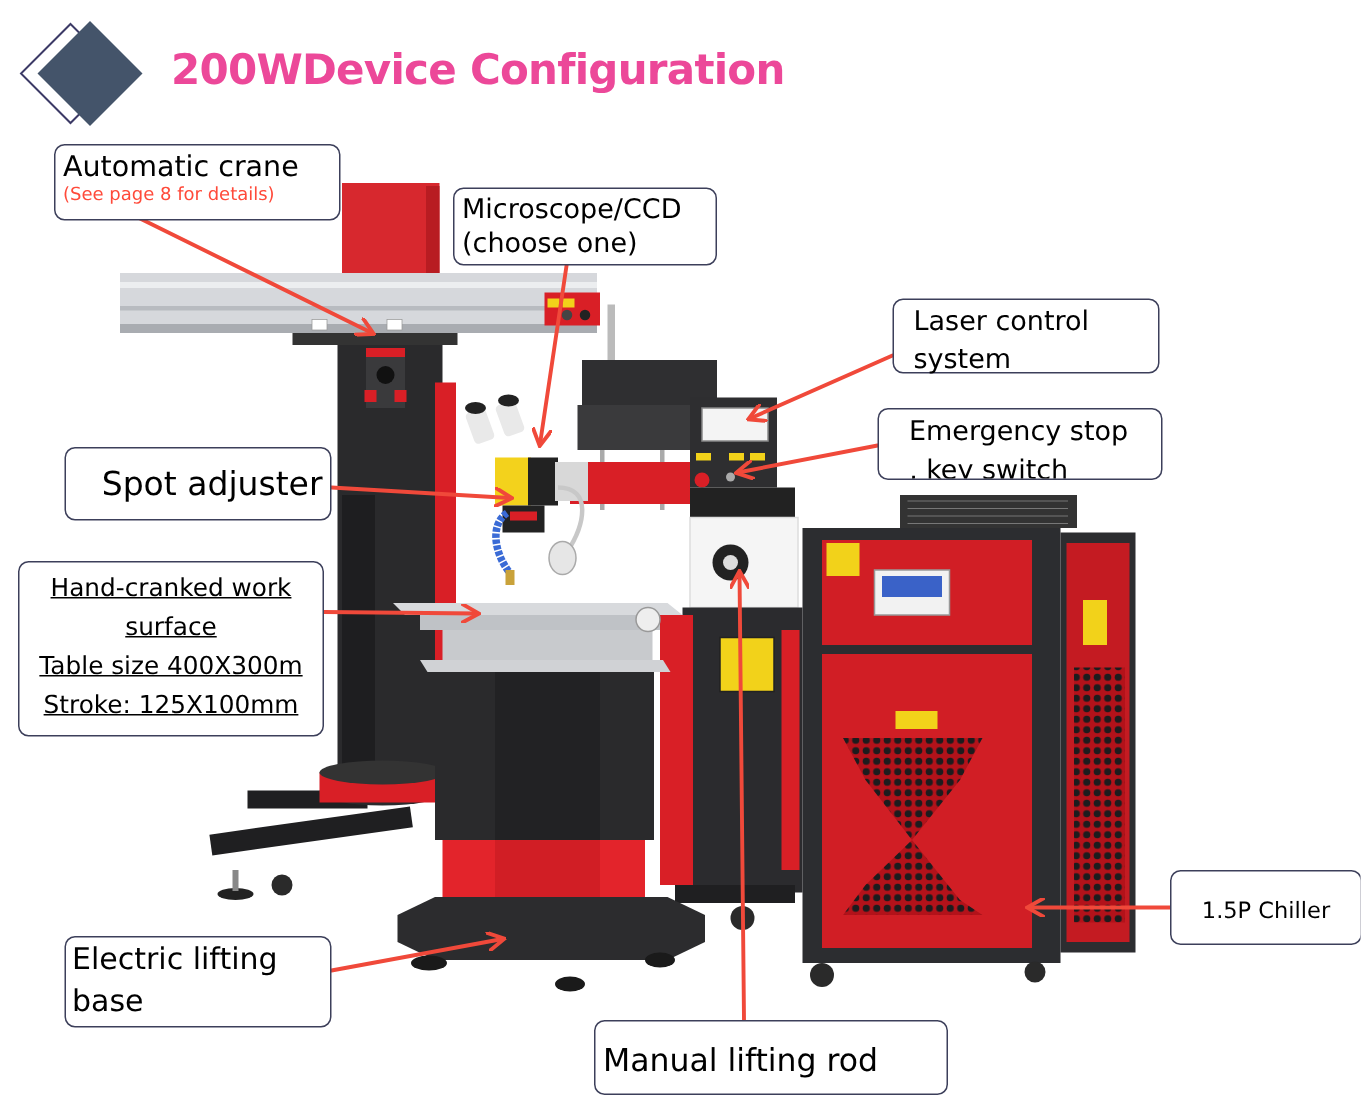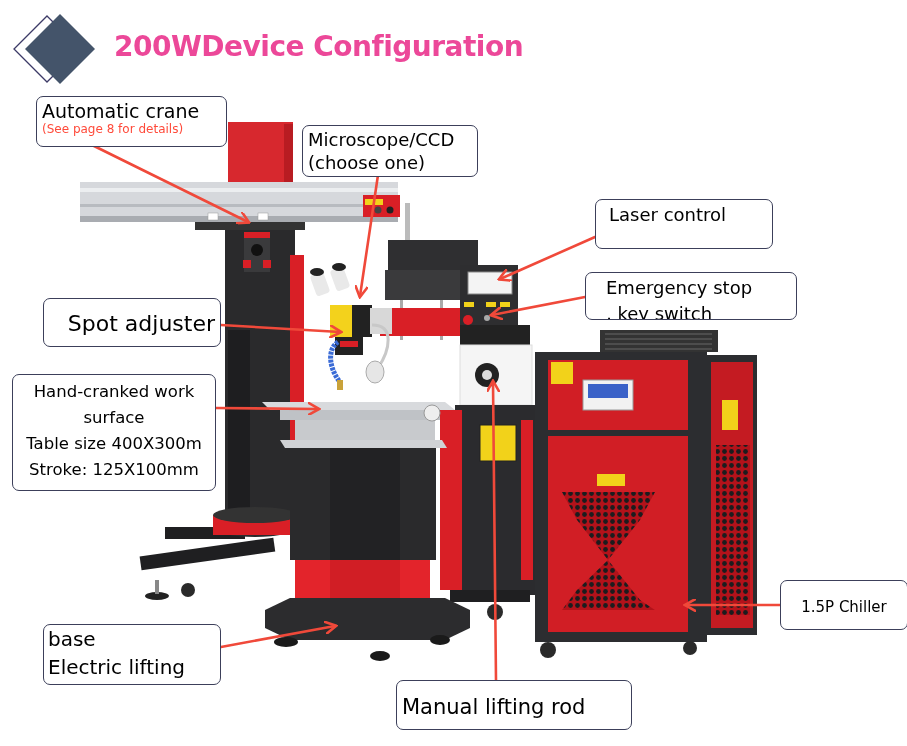--- a/index.html
+++ b/index.html
@@ -12,27 +12,27 @@
   .scene { position: absolute; left: 0; top: 0; width: 907px; height: 746px; }
 
   .callout {
     position: absolute; background: #fff; border: 1.6px solid #3c3f5a; border-radius: 7px;
     font-size: 18px; line-height: 22px; color: #000; padding: 2px 5px; white-space: nowrap;
   }
   .callout .sub { display: block; font-size: 12px; line-height: 14px; color: #ff4a3a; }
   .c-crane { left: 16px; top: 96px; width: 191px; height: 51px; font-size: 19px; padding-top: 3px; margin-left: 20px; }
   .c-micro { left: 302px; top: 125px; width: 176px; height: 52px; font-size: 18px; line-height: 23px; padding-left: 5px; }
   .c-laser { left: 595px; top: 199px; width: 178px; height: 50px; font-size: 18px; line-height: 25px; padding-left: 13px; }
-  .c-estop { left: 585px; top: 272px; width: 212px; height: 48px; font-size: 18px; line-height: 26px; padding-left: 20px; overflow: hidden; }
+  .c-estop { left: 585px; top: 272px; width: 190px; height: 48px; font-size: 18px; line-height: 26px; padding-left: 20px; overflow: hidden; }
   .c-spot { left: 43px; top: 298px; width: 178px; height: 49px; font-size: 22px; line-height: 45px; text-align: right; }
   .c-hand { left: 12px; top: 374px; width: 204px; height: 117px; font-size: 16.5px; line-height: 26px; text-align: center; white-space: normal; padding: 4px 2px; }
   .c-base { left: 43px; top: 624px; width: 178px; height: 61px; font-size: 20px; line-height: 28px; padding: 0 4px; white-space: normal; }
   .c-rod { left: 396px; top: 680px; width: 236px; height: 50px; font-size: 21px; line-height: 48px; padding-left: 5px; }
   .c-chill { left: 780px; top: 580px; width: 128px; height: 50px; font-size: 15px; line-height: 48px; text-align: center; }
-  .c-hand span { display:block; }
+  .c-hand span { display:block;text-decoration:underline; }
 </style>
 </head>
 <body>
 
 <svg class="logo" viewBox="0 0 86 70">
   <polygon points="37,2 70,35 37,68 4,35" fill="none" stroke="#3c3a66" stroke-width="1.3"></polygon>
   <polygon points="50,0 85,35 50,70 15,35" fill="#44546a"></polygon>
 </svg>
 <div class="title">200WDevice Configuration</div>
 
@@ -195,36 +195,37 @@
   <span class="sub">(See page 8 for details)</span>
 </div>
 
 <div class="callout c-micro">
   <span style="display:block">Microscope/CCD</span>
   <span style="display:block">(choose one)</span>
 </div>
 
 <div class="callout c-laser">
   <span style="display:block">Laser control</span>
+  <span style="display:block">system</span>
 </div>
 
 <div class="callout c-estop">
   <span style="display:block">Emergency stop</span>
   <span style="display:block">, key switch</span>
 </div>
 
 <div class="callout c-spot">Spot adjuster</div>
 
 <div class="callout c-hand">
   <span>Hand-cranked work</span>
   <span>surface</span>
   <span>Table size 400X300m</span>
   <span>Stroke: 125X100mm</span>
 </div>
 
 <div class="callout c-base">
+  <span style="display:block">Electric lifting</span>
   <span style="display:block">base</span>
-  <span style="display:block">Electric lifting</span>
 </div>
 
 <div class="callout c-rod">Manual lifting rod</div>
 
 <div class="callout c-chill">1.5P Chiller</div>
 
 </body></html>

